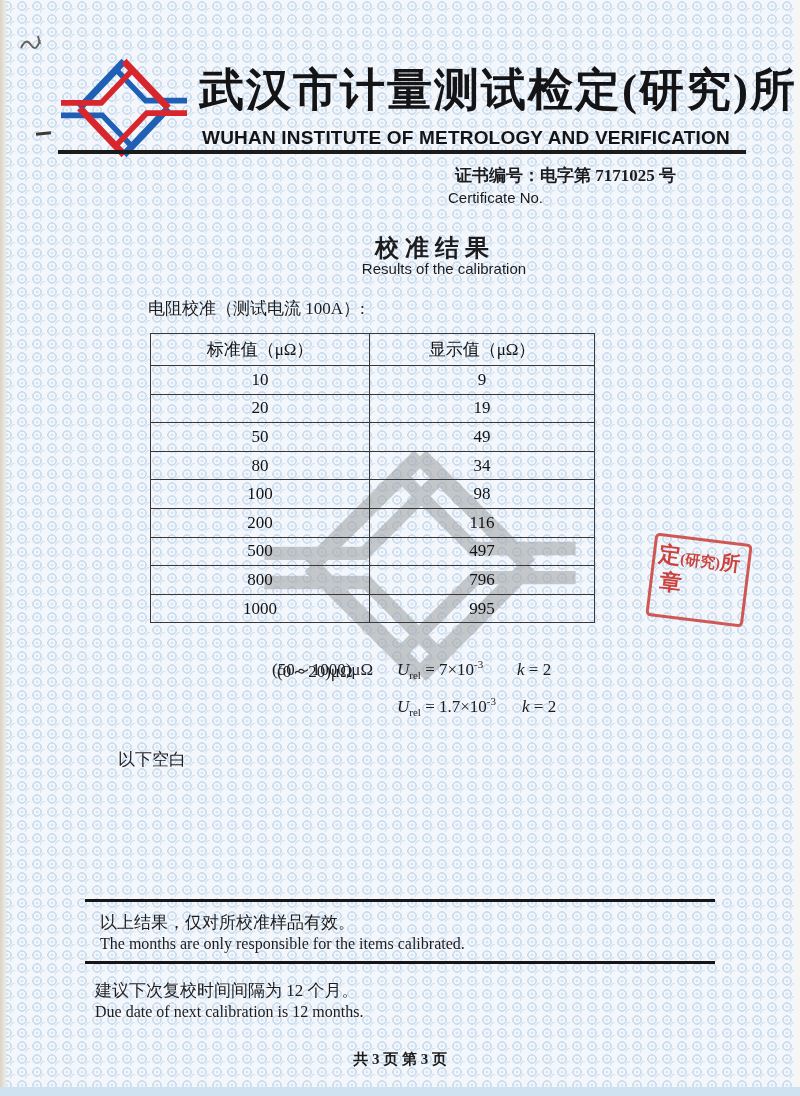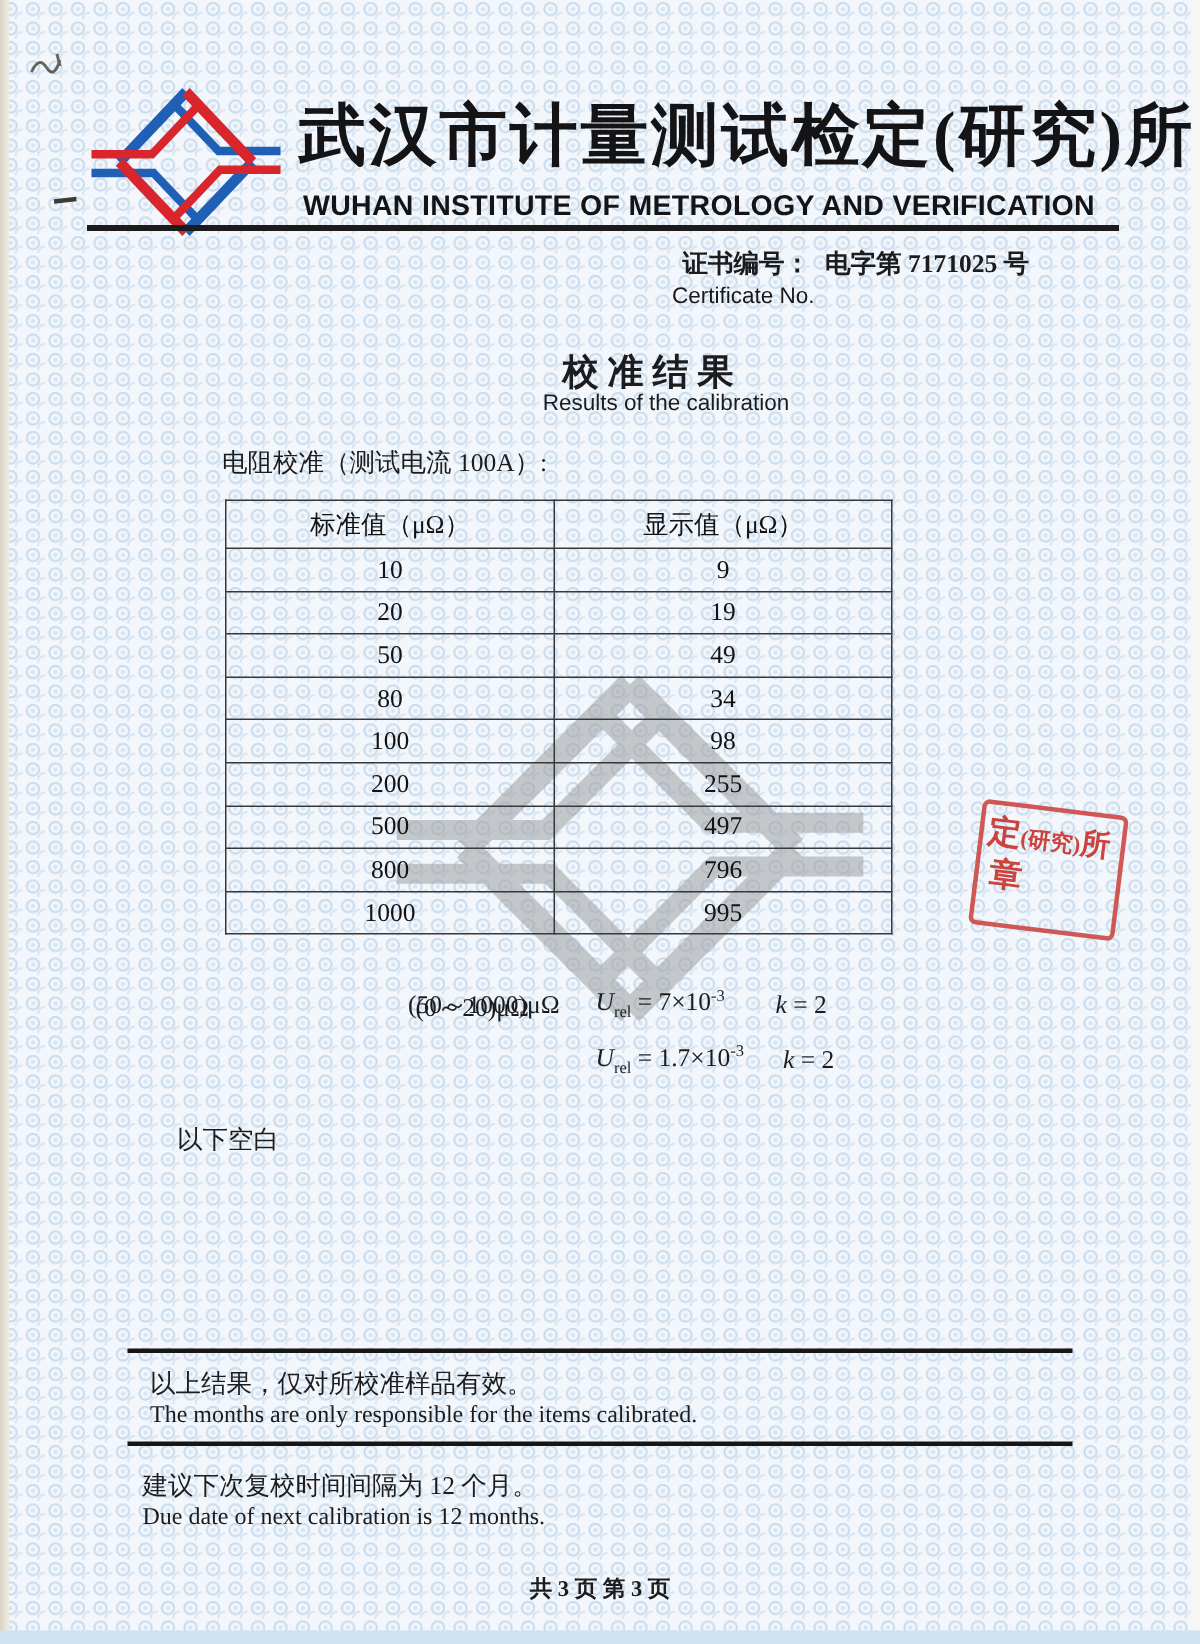--- a/index.html
+++ b/index.html
@@ -16,21 +16,21 @@
   }
   .abs{position:absolute;}
   .sans{font-family:"Liberation Sans","DejaVu Sans",sans-serif;}
   .nowrap{white-space:nowrap;}
 
   .org-cn{left:199px;top:60px;font-size:45px;font-weight:bold;letter-spacing:2px;color:#141416;}
   .org-en{left:202px;top:127px;font-size:19px;font-weight:bold;letter-spacing:.2px;color:#141416;}
   .header-rule{left:58px;top:150px;width:688px;height:4px;background:#1b1b1b;}
 
   .cert-cn{left:455px;top:164px;font-size:17px;font-weight:bold;}
-  .cert-cn .num{margin-left:10px;}
+  .cert-cn .num{margin-left:0;}
   .cert-en{left:448px;top:189px;font-size:15px;color:#19191b;}
 
   .title-cn{left:0;top:232px;width:800px;text-align:center;font-size:24px;font-weight:bold;padding-left:32px;}
   .title-en{left:0;top:260px;width:800px;text-align:center;font-size:15px;padding-left:44px;}
 
   .section-heading{left:148px;top:297px;font-size:17px;}
 
   table.cal{position:absolute;left:150px;top:333px;width:445px;border-collapse:collapse;table-layout:fixed;}
   table.cal th,table.cal td{
     border:1.5px solid #38383a;text-align:center;font-weight:normal;
@@ -153,21 +153,21 @@
       <tr>
           <td>80</td>
           <td>34</td>
         </tr>
       <tr>
           <td>100</td>
           <td>98</td>
         </tr>
       <tr>
           <td>200</td>
-          <td>255</td>
+          <td>116</td>
         </tr>
       <tr>
           <td>500</td>
           <td>497</td>
         </tr>
       <tr>
           <td>800</td>
           <td>796</td>
         </tr>
       <tr>

